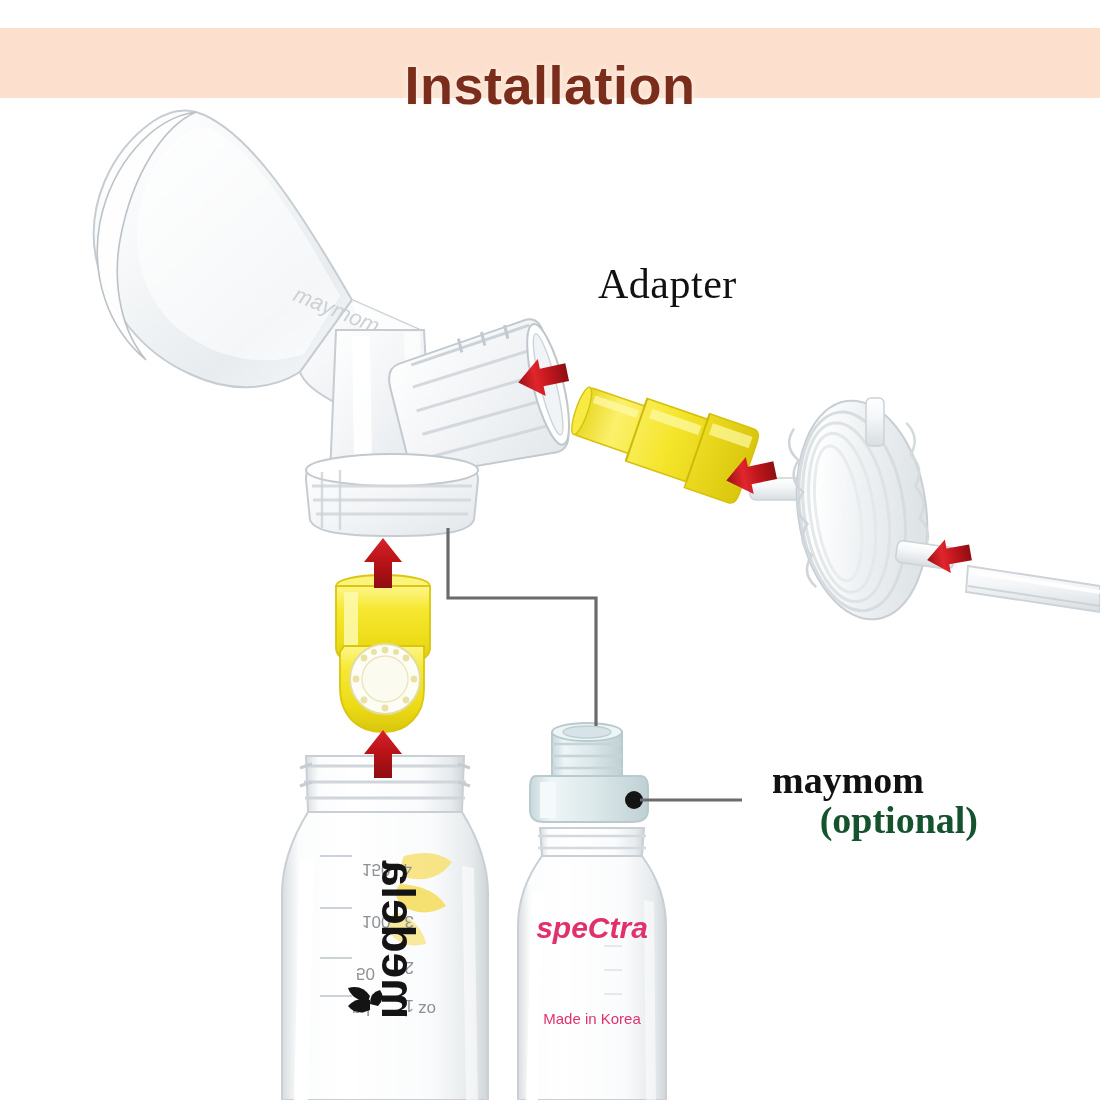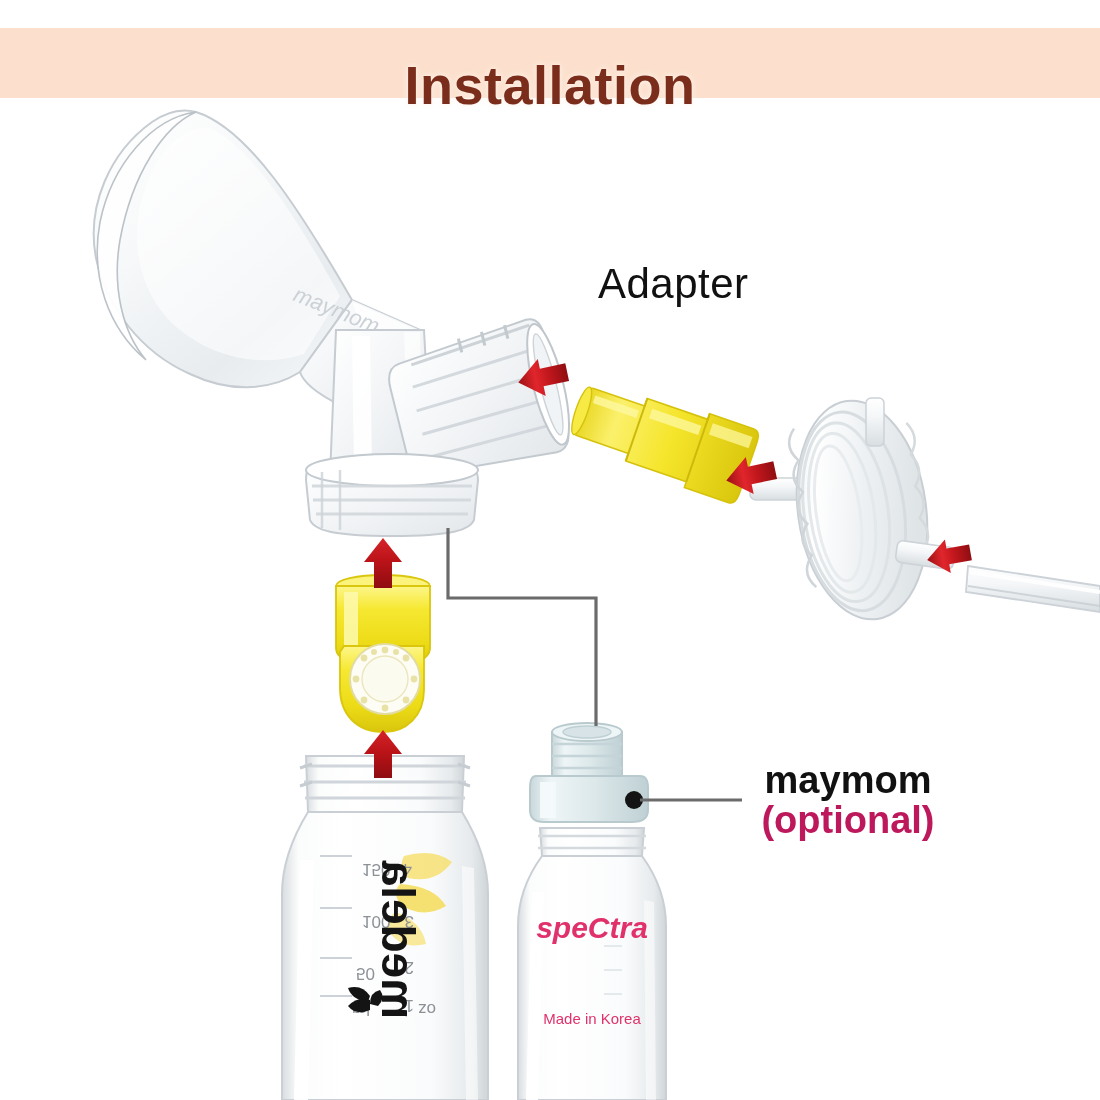--- a/index.html
+++ b/index.html
@@ -19,25 +19,25 @@
     display:flex;align-items:center;justify-content:center;
   }
   .header-title{
     font-size:54px;font-weight:bold;color:#7b2d1b;
     letter-spacing:0.5px;line-height:1;
     text-shadow:0 0 6px rgba(255,245,238,.95), 0 0 2px rgba(255,235,225,.9);
     margin-top:44px;
   }
 
   
-  .label{position:absolute;color:#111;font-weight:normal;white-space:nowrap;}
+  .label{position:absolute;color:#111;font-weight:normal;white-space:nowrap;font-family:Liberation Serif, serif;}
   #adapter-label{left:598px;top:260px;font-size:42px;letter-spacing:.5px;}
   #kit-label{left:718px;top:760px;text-align:center;width:260px;line-height:1.06;}
   #kit-label .l1,#kit-label .l2{font-size:38px;font-weight:bold;color:#111;display:block;}
-  #kit-label .l3{font-size:38px;font-weight:bold;color:#be185d;display:block;}
+  #kit-label .l3{font-size:38px;font-weight:bold;color:#14532d;display:block;text-align:right;}
 
   
   svg.art{position:absolute;left:0;top:0;width:1100px;height:1100px;}
 </style>
 </head>
 <body>
 
 <div id="stage">
 
   <div class="header-band">

